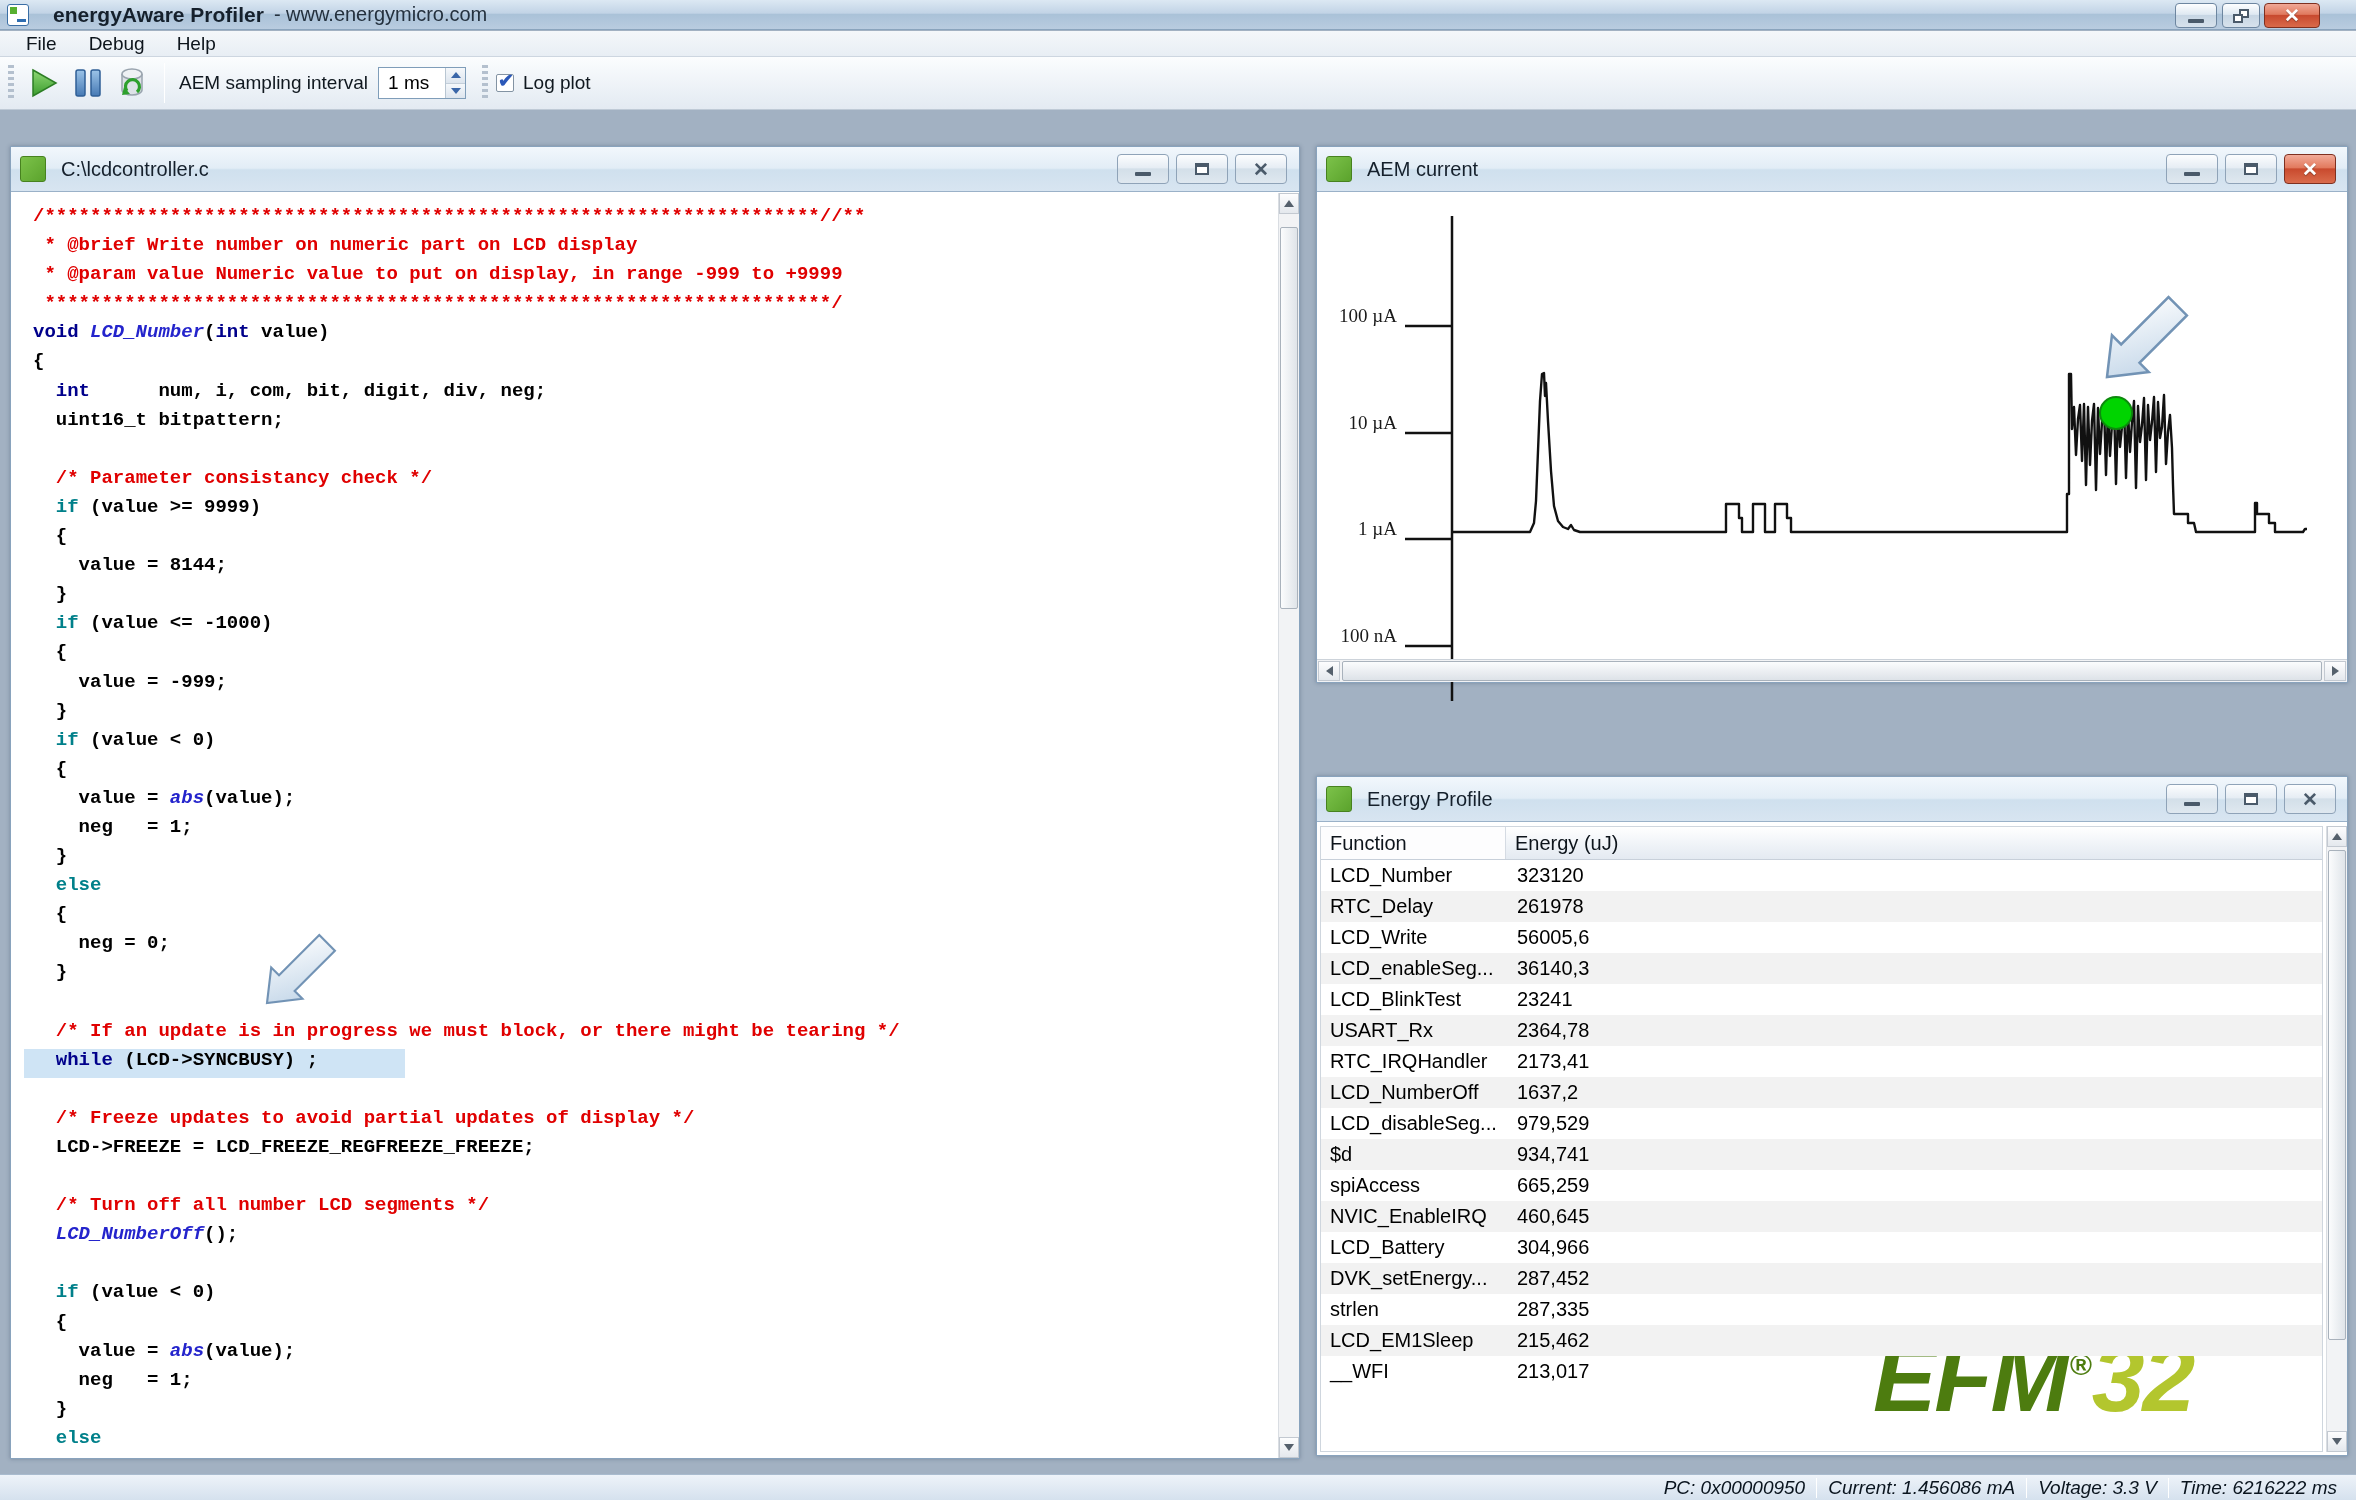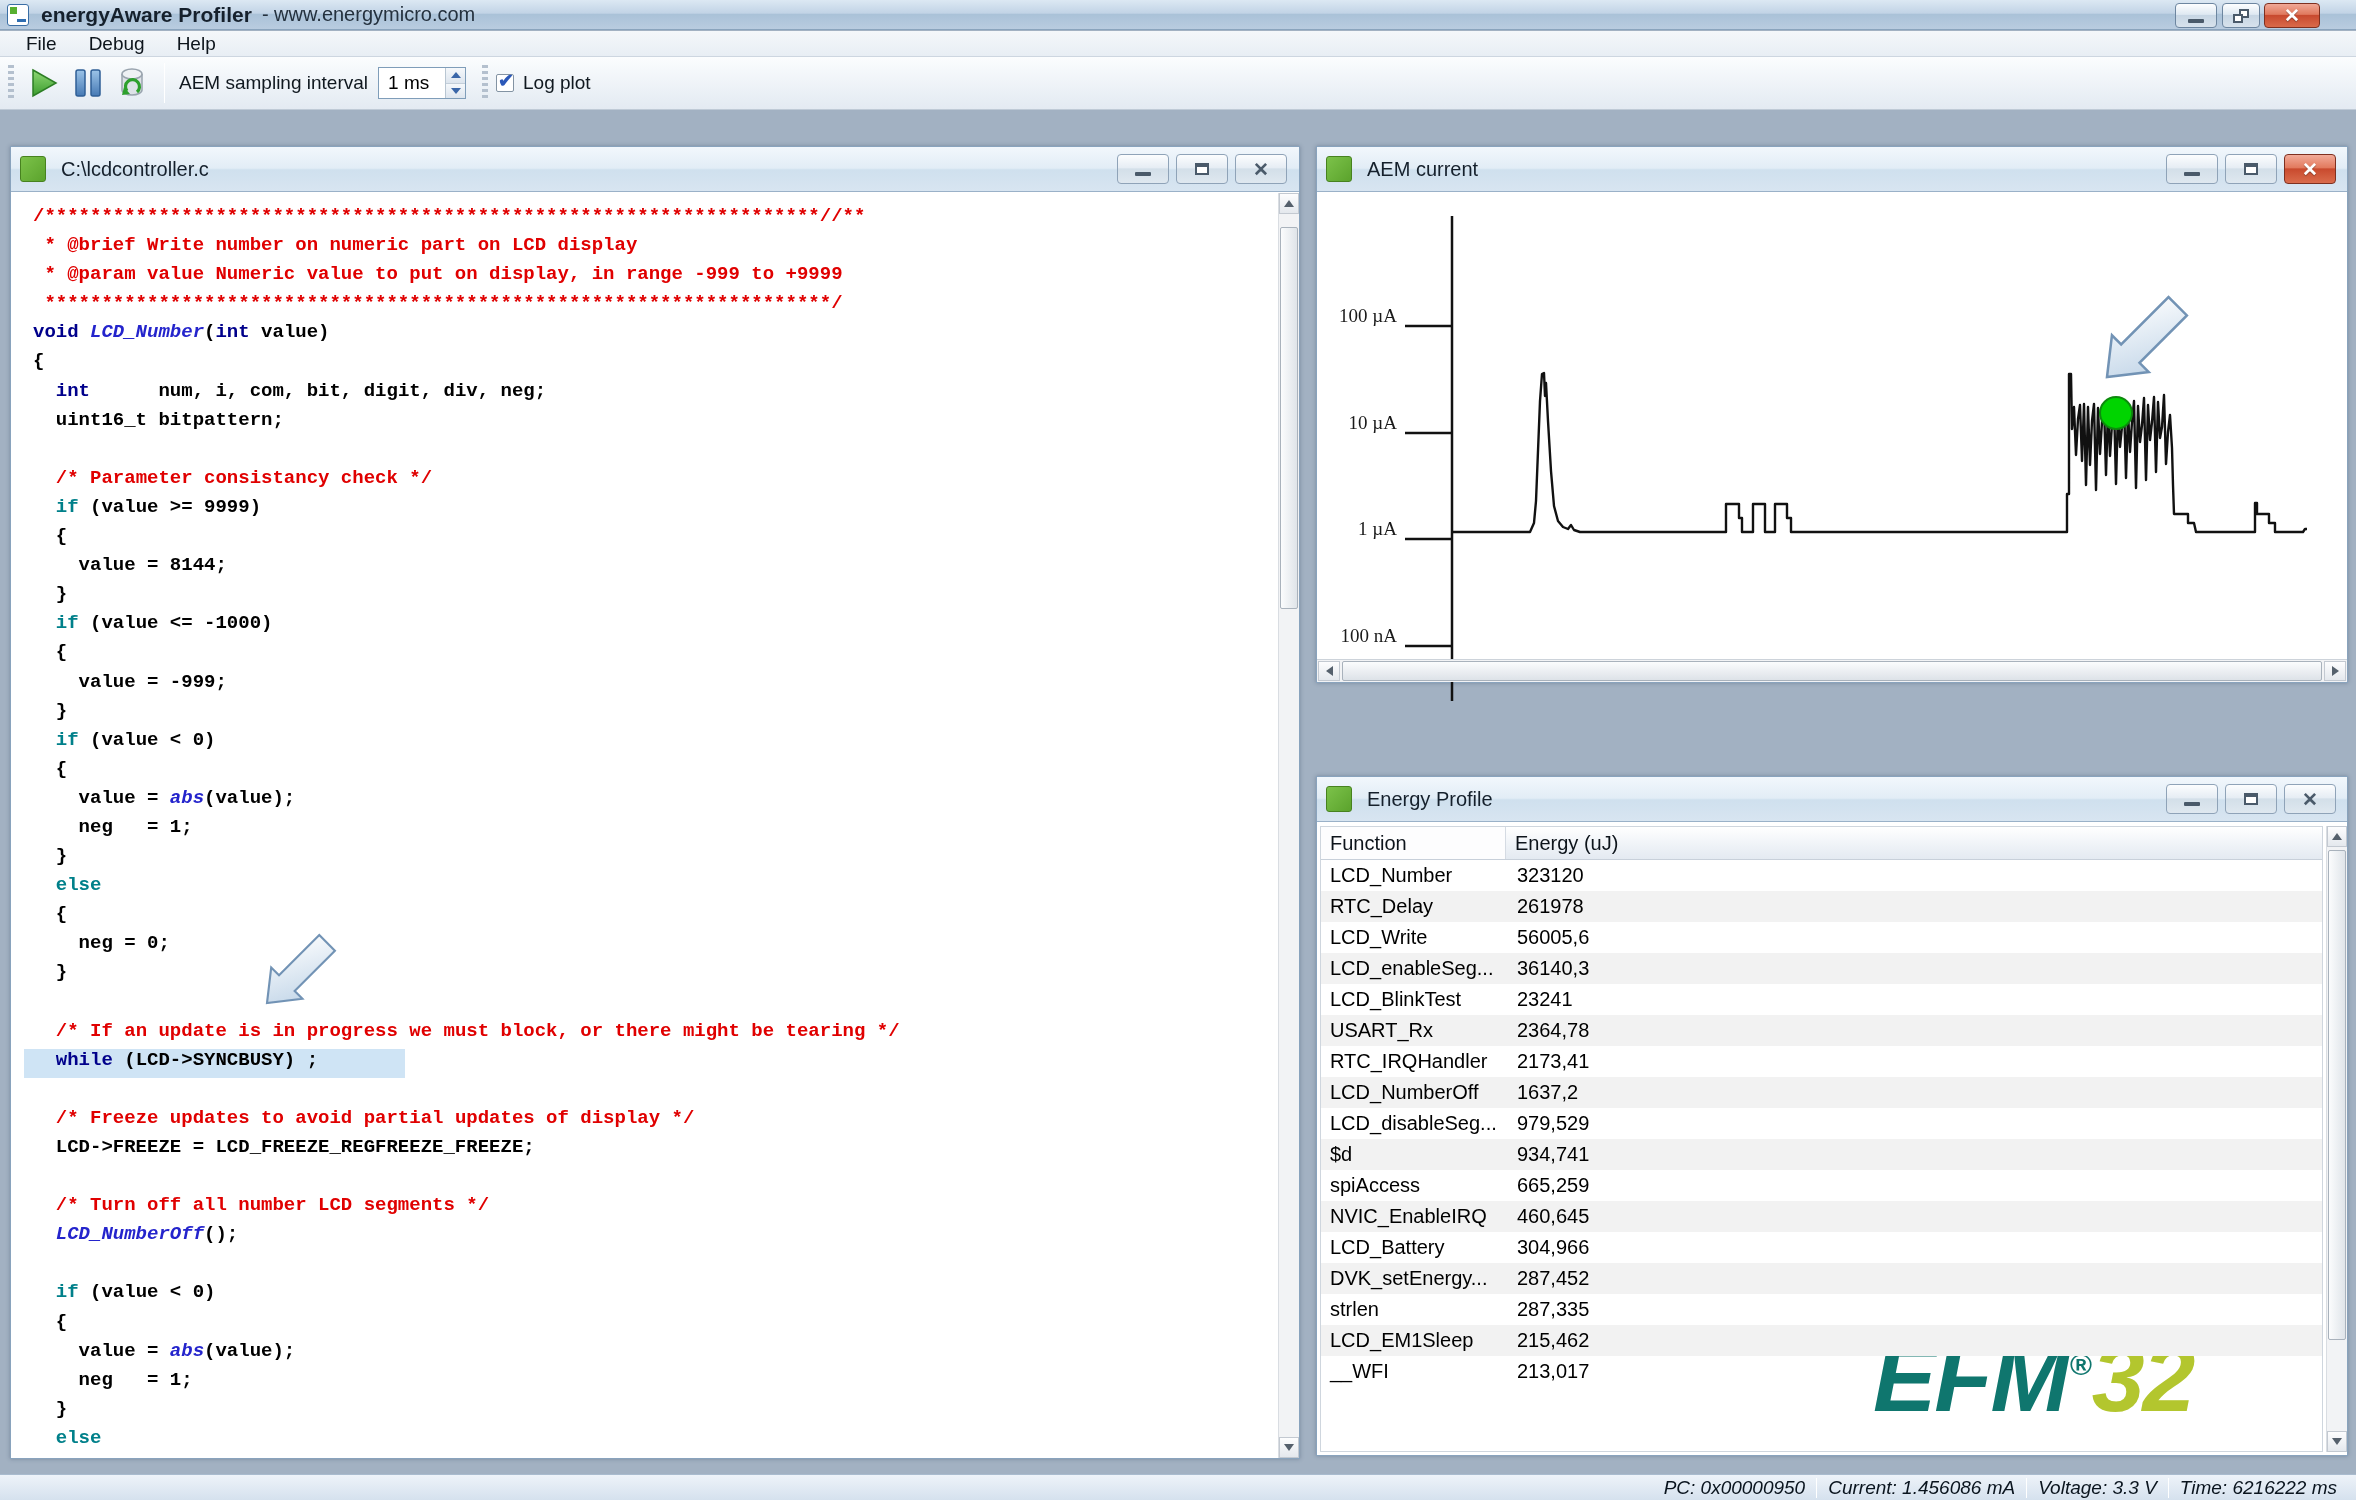--- a/index.html
+++ b/index.html
@@ -6,21 +6,21 @@
   html,body { width:2356px; height:1500px; overflow:hidden; font-family:"Liberation Sans",sans-serif; }
   body { position:relative; background:#a2b1c2; }
 
   
   .titlebar { position:absolute; left:0; top:0; width:2356px; height:30px;
     background:linear-gradient(180deg,#dce8f3 0%,#c2d4e6 45%,#aac2d8 50%,#b9cce0 100%);
     border-bottom:1px solid #8aa4bd; display:flex; align-items:center; }
   .app-icon { width:22px; height:22px; margin-left:7px; background:#fff; border:1px solid #3a6ea5; border-radius:3px; position:relative; }
   .app-icon::before { content:""; position:absolute; left:2px; top:2px; width:7px; height:7px; background:#58b030; }
   .app-icon::after  { content:""; position:absolute; right:2px; bottom:3px; width:9px; height:3px; background:#2f6db0; }
-  .title-text { margin-left:12px; font-size:21px; font-weight:bold; color:#15202c; }
+  .title-text { margin-left:24px; font-size:21px; font-weight:bold; color:#15202c; }
   .title-suffix { font-size:20px; font-weight:normal; color:#24313e; margin-left:10px; }
   .winbtn { position:absolute; top:3px; height:25px; border:1px solid #6d86a0; border-radius:4px;
     background:linear-gradient(180deg,#fdfeff,#dfe9f2 45%,#c7d6e4 50%,#d7e2ec);
     display:flex; align-items:center; justify-content:center; }
   .winbtn.red { background:linear-gradient(180deg,#f0a896,#e07a5f 45%,#c84a2f 50%,#d96a4a); border-color:#7e3020; }
   .wb-min  { right:139px; width:42px; }
   .wb-rest { right:96px;  width:38px; }
   .wb-close{ right:36px;  width:56px; }
 
   
@@ -107,21 +107,21 @@
   .ehead { display:flex; height:33px; background:linear-gradient(180deg,#ffffff,#eef2f7 60%,#e4eaf1); border-bottom:1px solid #c8d0da; }
   .ehcell { font-size:20px; color:#0d141b; display:flex; align-items:center; padding-left:9px; }
   .ehcell.fn { width:185px; border-right:1px solid #d5dbe3; background:#fdfdfe; }
   .ehcell.val { flex:1; }
   .erow { display:flex; height:31px; }
   .erow.alt { background:#f2f2f2; }
   .ecell { font-size:20px; color:#000; display:flex; align-items:center; padding-left:9px; white-space:nowrap; overflow:hidden; }
   .ecell.fn { width:185px; }
   .ecell.val { flex:1; padding-left:11px; }
   .efm-logo { position:absolute; left:556px; top:508px; font-size:95px; font-weight:bold; font-style:italic; line-height:1; letter-spacing:-2px; white-space:nowrap; }
-  .efm-blue { color:#0f766e; }
+  .efm-blue { color:#4d7c0f; }
   .efm-reg { font-size:30px; vertical-align:36px; letter-spacing:0; margin-left:2px; }
   .efm-green { color:#b3c62e; }
 
   
   .statusbar { position:absolute; left:0; bottom:0; width:2356px; height:26px;
     background:linear-gradient(180deg,#eef3f9,#d5e1ee); border-top:1px solid #a9bbce;
     display:flex; align-items:center; justify-content:flex-end; padding-right:8px;font-style:italic; }
   .sitem { font-size:19px; color:#0a141e; padding:0 11px; }
   .ssep { width:1px; height:20px; background:#93a4b5; border-right:1px solid #fff; }
 </style>

